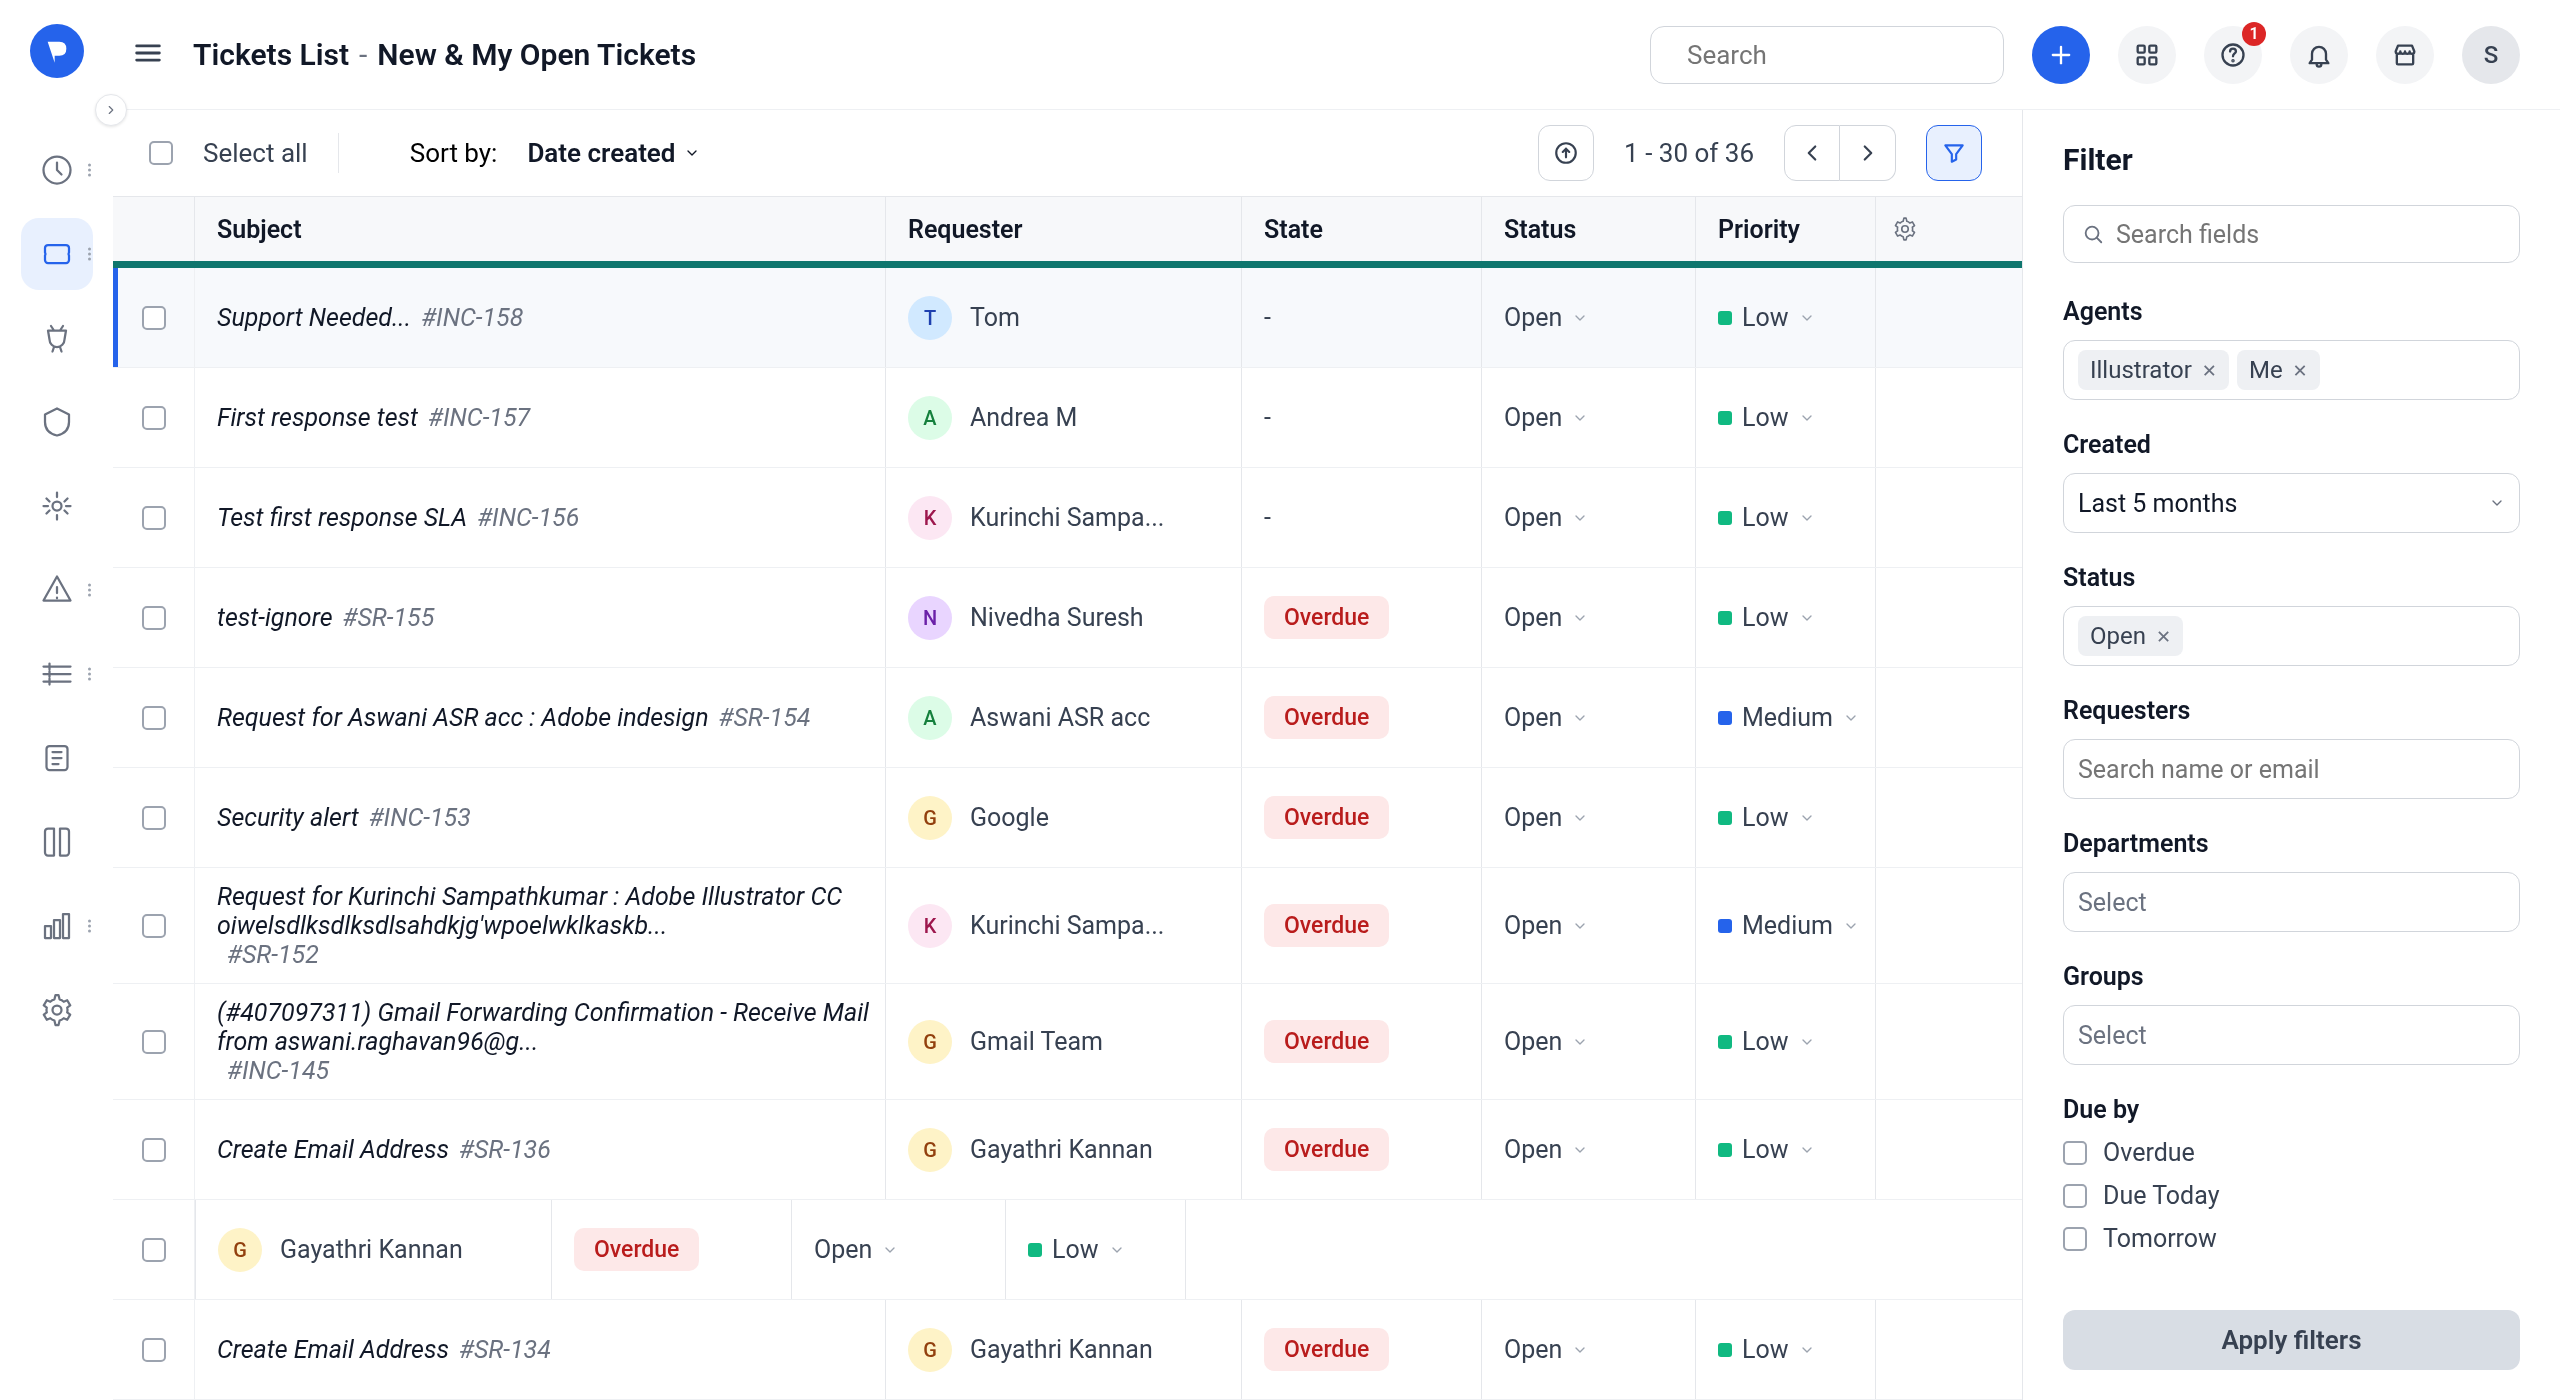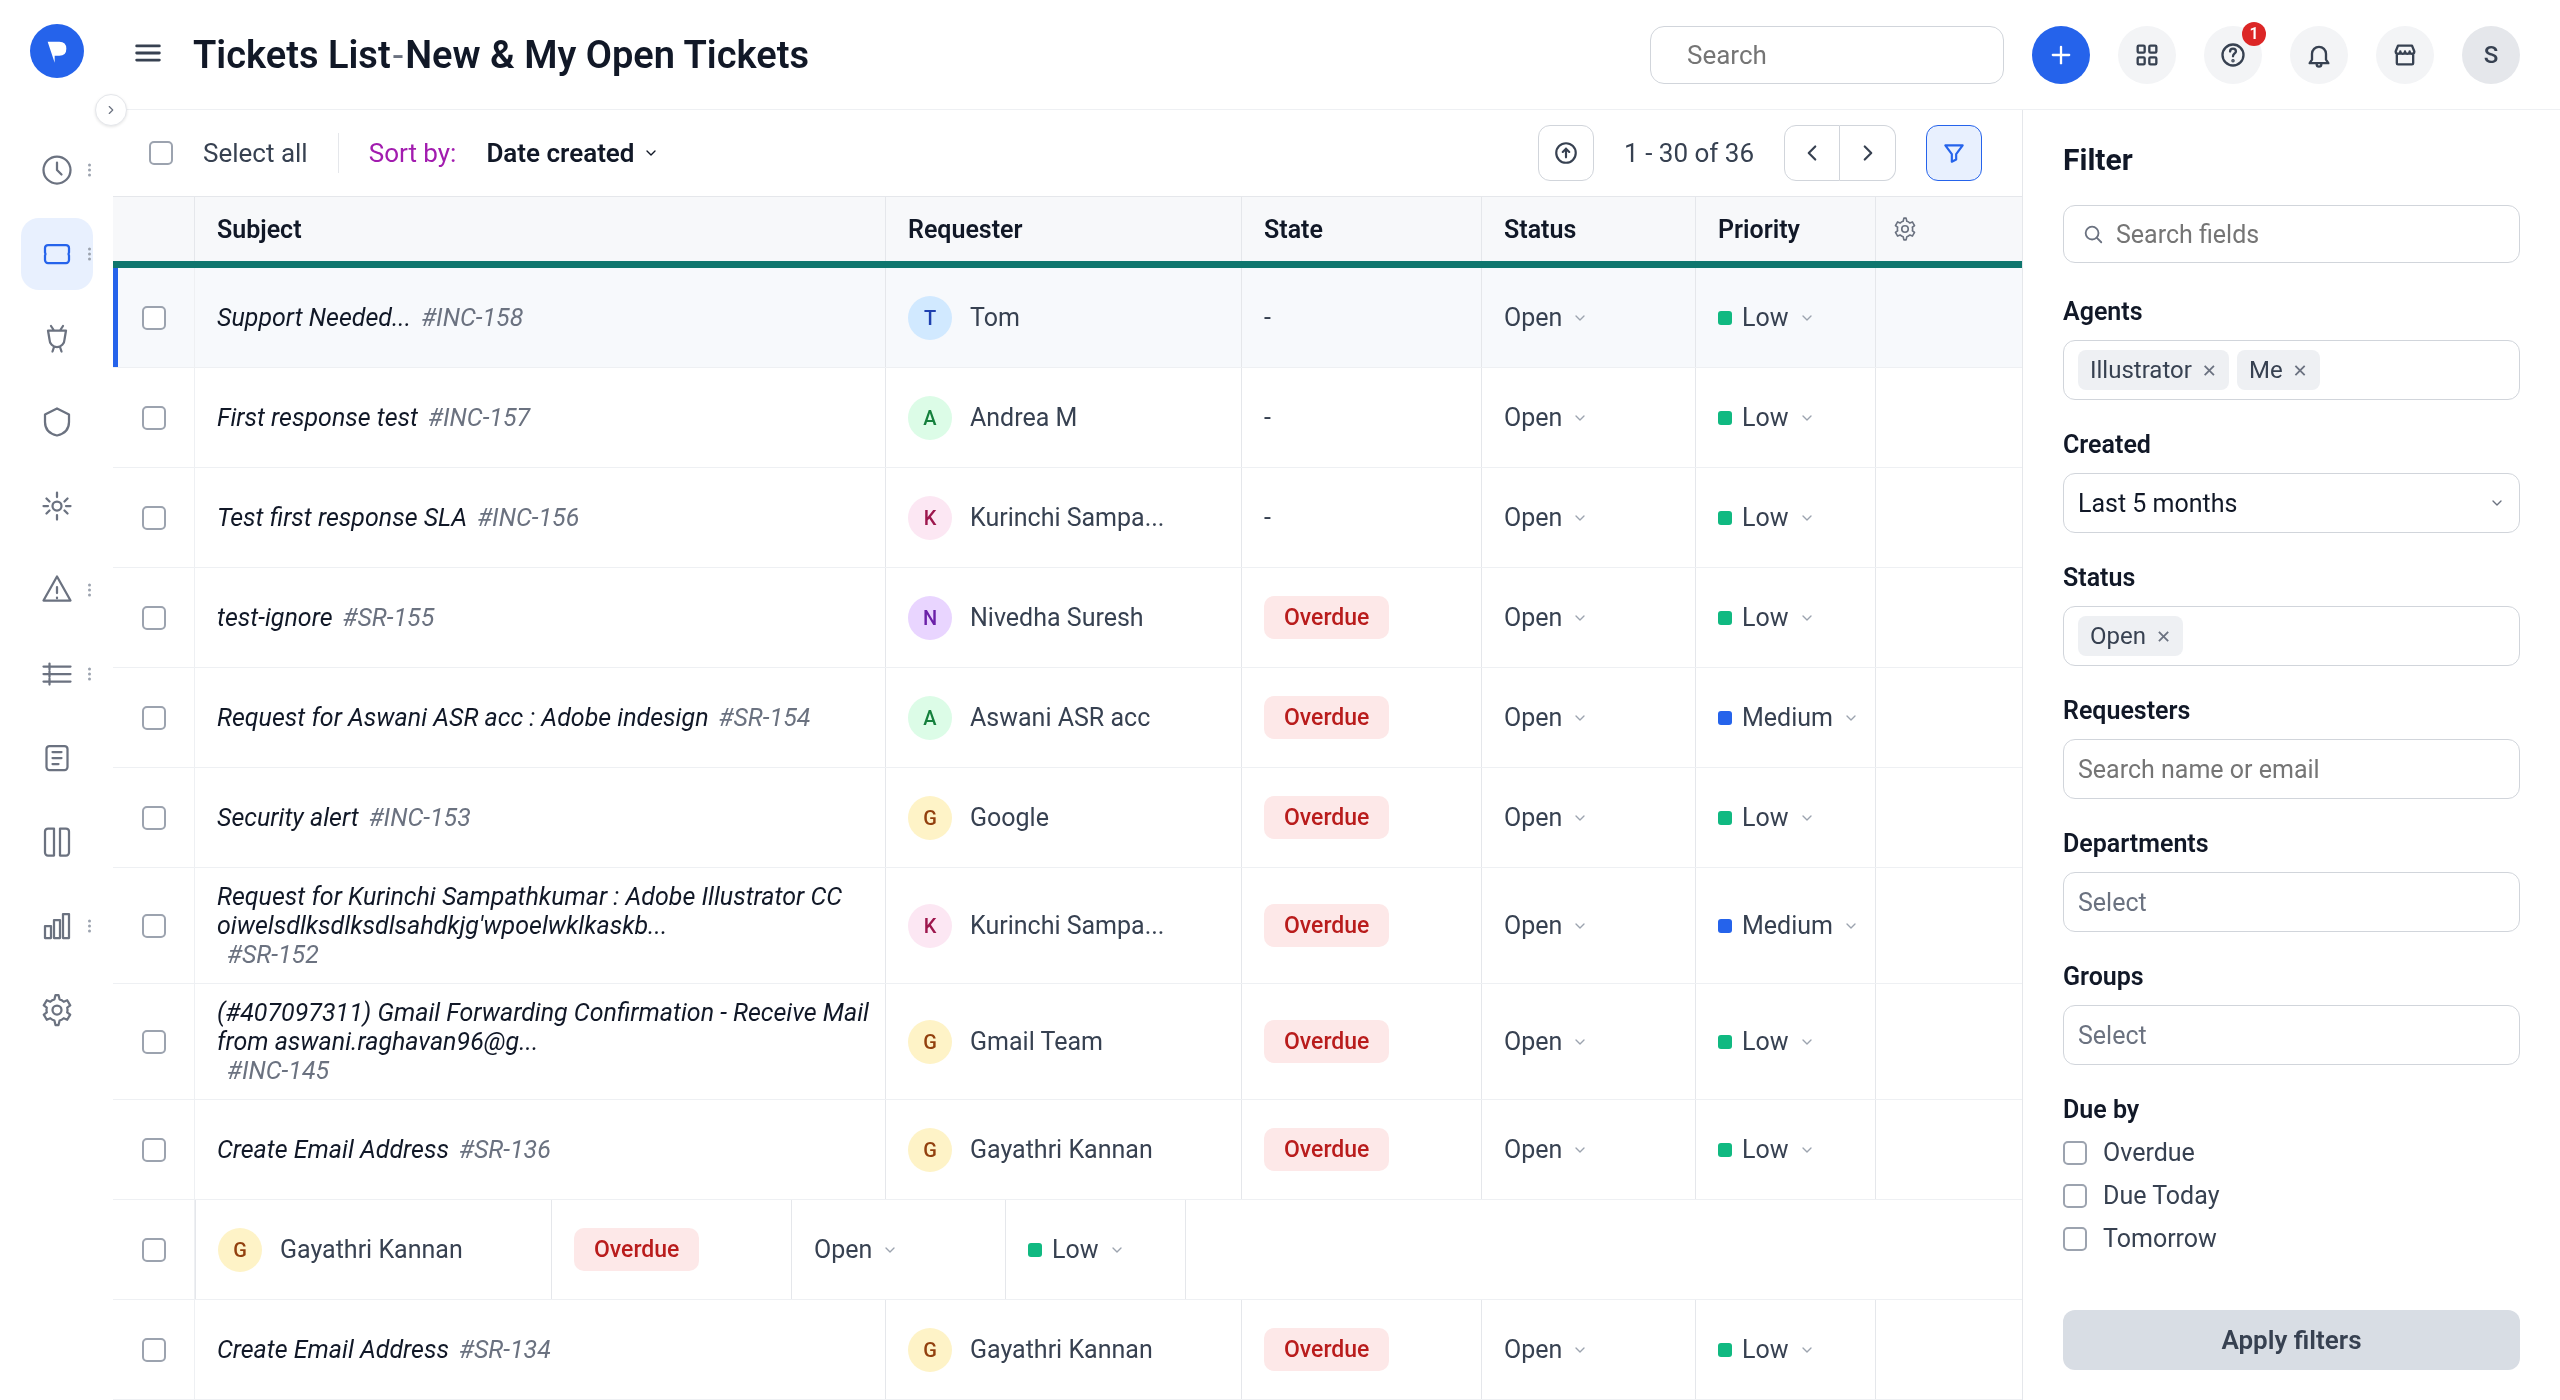--- a/index.html
+++ b/index.html
@@ -18,41 +18,41 @@
 .rail-dots { position: absolute; right: 2px; top: 50%; transform: translateY(-50%); font-size: 14px; color: #6b7280; display: flex; flex-direction: column; gap: 2px; }
 .rail-dots span { width: 3px; height: 3px; background: #9ca3af; border-radius: 50%; }
 
 
 .main { flex: 1; display: flex; flex-direction: column; }
 
 
 .topbar { height: 110px; display: flex; align-items: center; padding: 0 40px 0 18px; border-bottom: 1px solid #eef0f3; gap: 28px; }
 .hamburger { cursor: pointer; }
 .hamburger svg { width: 34px; height: 34px; stroke: #374151; }
-.breadcrumb { font-size: 38px; color: #111827; font-weight: 600; display: flex; gap: 2px; align-items: baseline; }
+.breadcrumb { font-size: 30px; color: #111827; font-weight: 600; display: flex; gap: 10px; align-items: baseline; }
 .breadcrumb .sep { color: #6b7280; font-weight: 400; }
 .breadcrumb .view { font-weight: 600; }
 .topbar-spacer { flex: 1; }
 .search { width: 354px; height: 58px; border: 1px solid #d1d5db; border-radius: 14px; display: flex; align-items: center; padding: 0 22px; gap: 14px; }
 .search svg { width: 24px; height: 24px; stroke: #6b7280; fill: none; }
 .search input { border: none; outline: none; font-size: 26px; color: #6b7280; flex: 1; background: transparent; }
 .topbar-btn { width: 58px; height: 58px; border-radius: 50%; display: flex; align-items: center; justify-content: center; cursor: pointer; position: relative; }
 .topbar-btn.primary { background: #2563eb; }
 .topbar-btn.primary svg { stroke: #fff; }
 .topbar-btn.ghost { background: #f3f4f6; }
 .topbar-btn svg { width: 28px; height: 28px; stroke: #374151; fill: none; stroke-width: 2; }
 .topbar-badge { position: absolute; top: -4px; right: -4px; background: #dc2626; color: #fff; font-size: 16px; min-width: 24px; height: 24px; border-radius: 12px; display: flex; align-items: center; justify-content: center; padding: 0 4px; font-weight: 600; }
 .topbar-avatar { width: 58px; height: 58px; border-radius: 50%; background: #e5e7eb; display: flex; align-items: center; justify-content: center; font-size: 24px; color: #374151; font-weight: 500; cursor: pointer; }
 
 
 .toolbar { height: 96px; display: flex; align-items: center; padding: 0 40px 0 36px; gap: 30px; }
 .checkbox { width: 24px; height: 24px; border: 2px solid #9ca3af; border-radius: 5px; cursor: pointer; background: #fff; flex-shrink: 0; }
 .select-all-lbl { font-size: 26px; color: #374151; }
 .vdiv { width: 1px; height: 40px; background: #e5e7eb; }
-.sort-lbl { font-size: 26px; color: #a21caf; }
+.sort-lbl { font-size: 26px; color: #000000; margin-left: 41px; }
 .sort-val { font-size: 26px; color: #111827; font-weight: 600; display: flex; align-items: center; gap: 8px; cursor: pointer; }
 .toolbar-spacer { flex: 1; }
 .icon-btn { width: 56px; height: 56px; border: 1px solid #d1d5db; border-radius: 12px; display: flex; align-items: center; justify-content: center; cursor: pointer; background: #fff; }
 .icon-btn svg { width: 26px; height: 26px; stroke: #374151; fill: none; stroke-width: 2; }
 .icon-btn.active { background: #e8f0fe; border-color: #2563eb; }
 .icon-btn.active svg { stroke: #2563eb; }
 .pagination-txt { font-size: 26px; color: #374151; }
 .pager { display: flex; }
 .pager .icon-btn:first-child { border-radius: 12px 0 0 12px; }
 .pager .icon-btn:last-child { border-radius: 0 12px 12px 0; border-left: none; }

